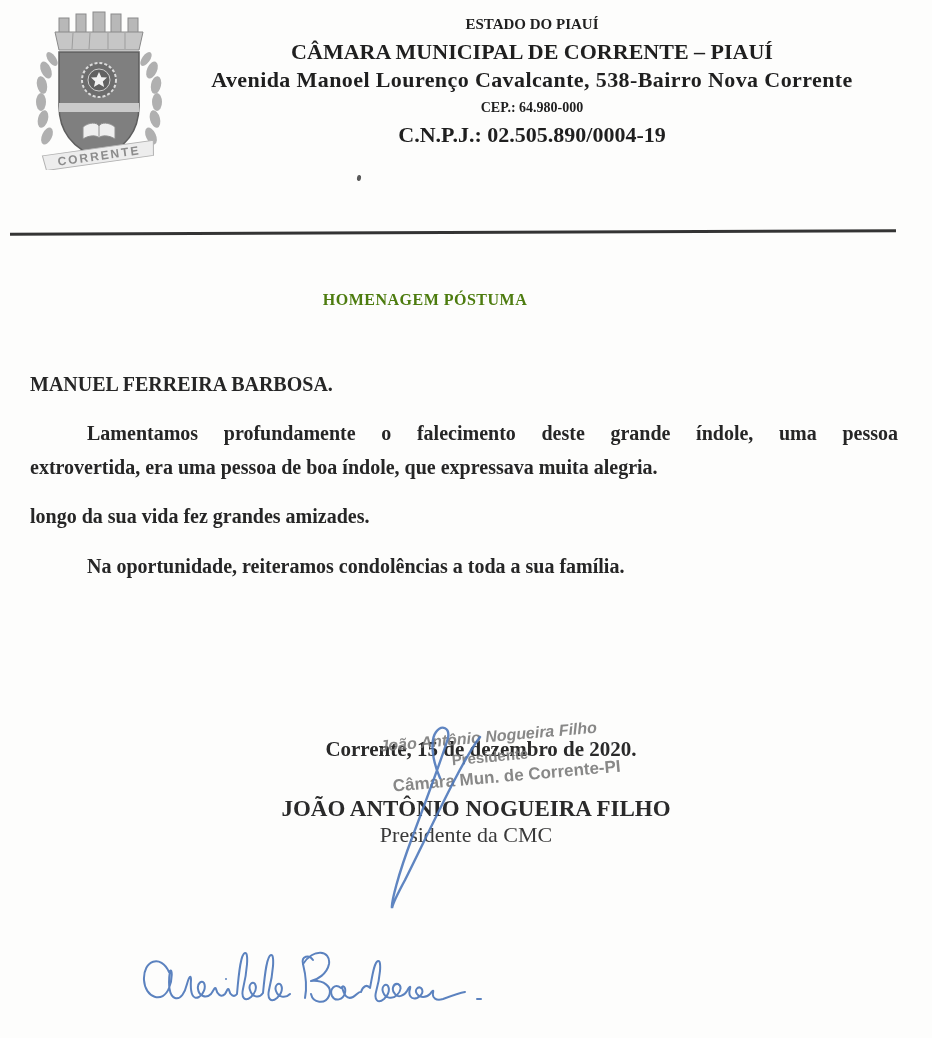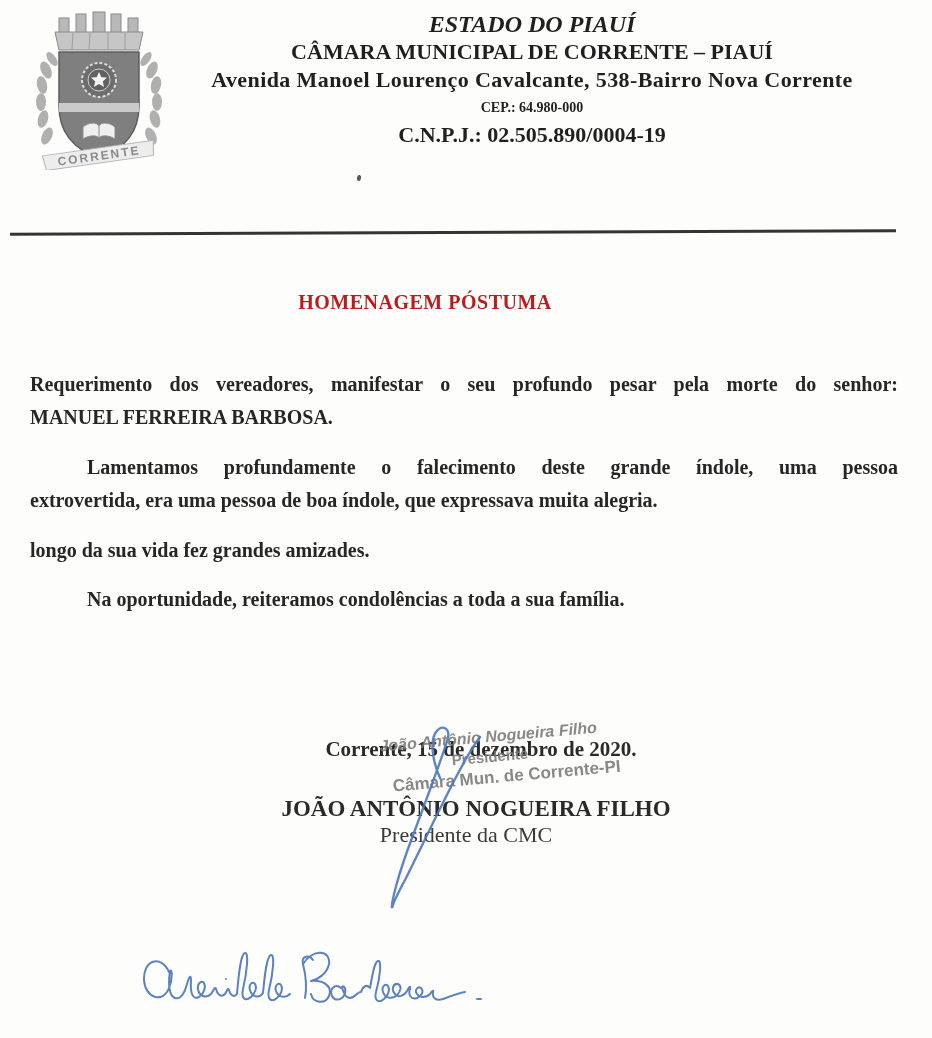--- a/index.html
+++ b/index.html
@@ -5,32 +5,32 @@
   html,body { margin:0; padding:0; background:#e9e9e9; }
   .page {
     position:relative; width:932px; height:1038px; margin:0 auto;
     background:#fdfdfc; overflow:hidden;
     font-family:"Liberation Serif", serif; color:#2b2b2b;
   }
   
   .crest { position:absolute; left:28px; top:6px; width:142px; height:164px; }
   .org-block { position:absolute; left:170px; top:10px; width:724px; text-align:center; color:#1f1f1f; }
   .org-line { font-weight:bold; }
-  .org-line.l1 { font-size:24px; line-height:28px;font-style:italic; }
+  .org-line.l1 { font-size:15px; line-height:28px; }
   .org-line.l2 { font-size:22px; line-height:28px; }
   .org-line.l3 { font-size:22px; line-height:28px; letter-spacing:.4px; }
   .org-line.l4 { font-size:14px; line-height:27px; }
   .org-line.l5 { font-size:22px; line-height:27px; }
   .artifact-dot { position:absolute; left:357px; top:175px; width:4px; height:6px;
     background:#5a5a5a; border-radius:50% / 40%; transform:rotate(12deg); }
   .rule { position:absolute; left:10px; top:231px; width:886px; height:3px;
     background:#343434; transform:rotate(-0.22deg); }
   
   .doc-title { position:absolute; left:0; top:291px; width:850px; text-align:center;
-    font-size:20px; font-weight:bold; letter-spacing:.5px; color:#b91c1c; }
+    font-size:16px; font-weight:bold; letter-spacing:.5px; color:#4d7c0f; }
   .body-text { position:absolute; left:30px; top:368px; width:868px;
     font-size:20px; font-weight:bold; color:#262626; }
   .para { margin:0 0 16px 0; }
   .pline { display:block; line-height:33.4px; }
   .jline { text-align:justify; text-align-last:justify; }
   .lline { text-align:left; }
   .ind { text-indent:57px; }
   
   .date-line { position:absolute; left:30px; top:736px; width:902px; text-align:center;
     font-size:21px; font-weight:bold; line-height:26px; color:#2a2a2a; z-index:3; }
@@ -107,21 +107,20 @@
     <div class="org-line l5">C.N.P.J.: 02.505.890/0004-19</div>
   </div>
 
   <div class="artifact-dot"></div>
   <div class="rule"></div>
 
   <div class="doc-title">HOMENAGEM PÓSTUMA</div>
 
   <div class="body-text">
     <div class="para">
-      <span class="pline jline">Requerimento dos vereadores, manifestar o seu profundo pesar pela morte do senhor:</span>
       <span class="pline lline">MANUEL FERREIRA BARBOSA.</span>
     </div>
     <div class="para">
       <span class="pline jline ind">Lamentamos profundamente o falecimento deste grande índole, uma pessoa</span>
       <span class="pline lline">extrovertida,  era uma pessoa de boa índole, que expressava muita alegria.</span>
     </div>
     <div class="para">
       <span class="pline lline">longo da sua vida fez grandes amizades.</span>
     </div>
     <div class="para">

